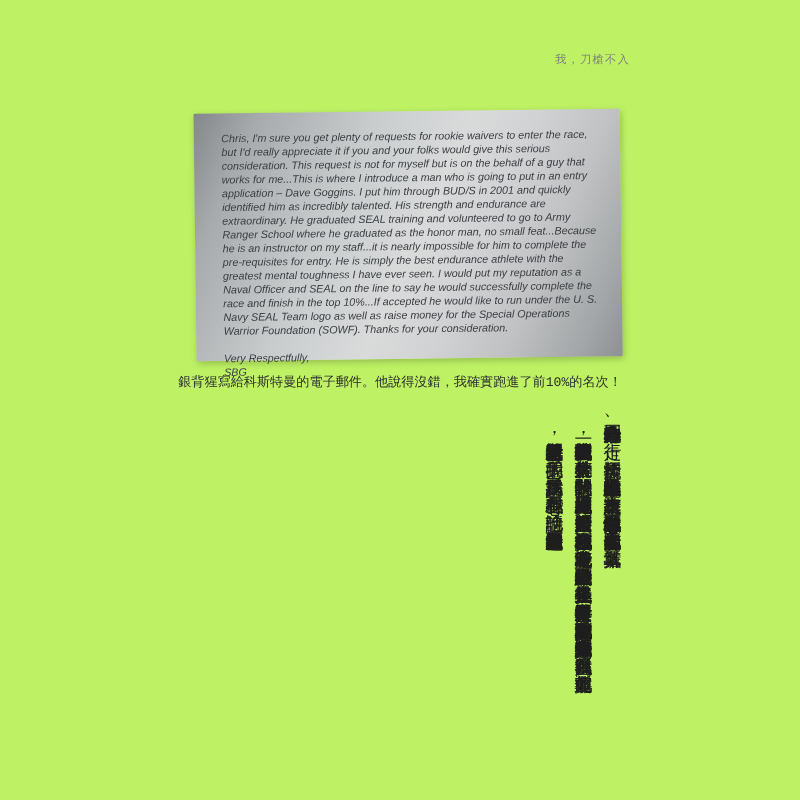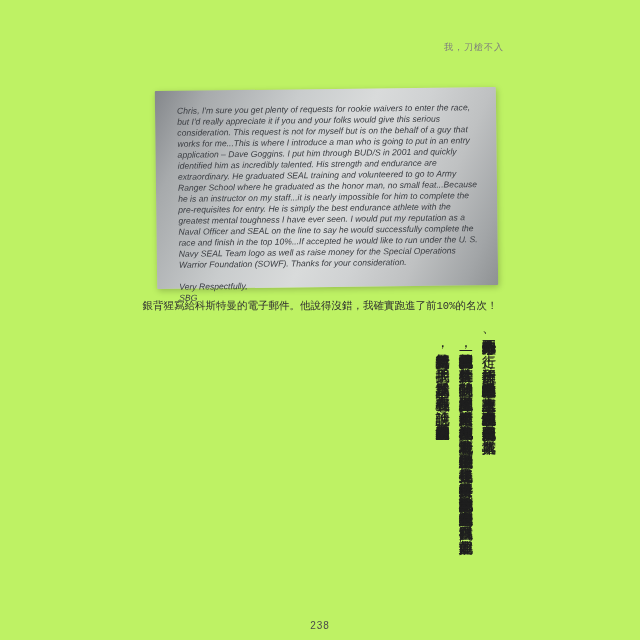--- a/index.html
+++ b/index.html
@@ -113,15 +113,14 @@
   </div>
 
   <div class="photo-caption">銀背猩寫給科斯特曼的電子郵件。他說得沒錯，我確實跑進了前10%的名次！</div>
 
   <div class="body-text">
     <p>小時十八分鐘五十四秒的奔跑、行走、流汗和折磨後，我在一小群人的歡呼聲中衝過了終點線。一路上有三十次想放棄，我必須在心理上慢慢熬過兩百一十七公里，但那天有九十名跑者參加比賽，我排名第五。</p>
     <p class="indent">我拖著沉重的步子走到樹林裡的一個草坡，躺在一片松針落葉上，凱特解開我的鞋帶。那顆血泡已經完全占據了左腳，大得看起來像第六隻腳趾，顏色和質地就像櫻桃泡泡糖。我驚奇地看著血泡時，凱特從我腳上取下加壓繃帶，然後我搖搖晃晃走上臺，從科斯特曼手中接過獎牌。我剛剛完成了地球上最艱難的比賽之一。我至少有十次在腦海中想像過這一刻，以爲我會很高興，但事實並非如此。</p>
     <p class="indent">科斯特曼把獎牌遞給我，握了我的手，並爲群眾採訪了我，但我有些心不在焉。他說話時，我想起最後的爬坡和海拔兩千四百多公尺的</p>
   </div>
 
-  <div class="page-number">238</div>
 
 </div>
 
 </body></html>

